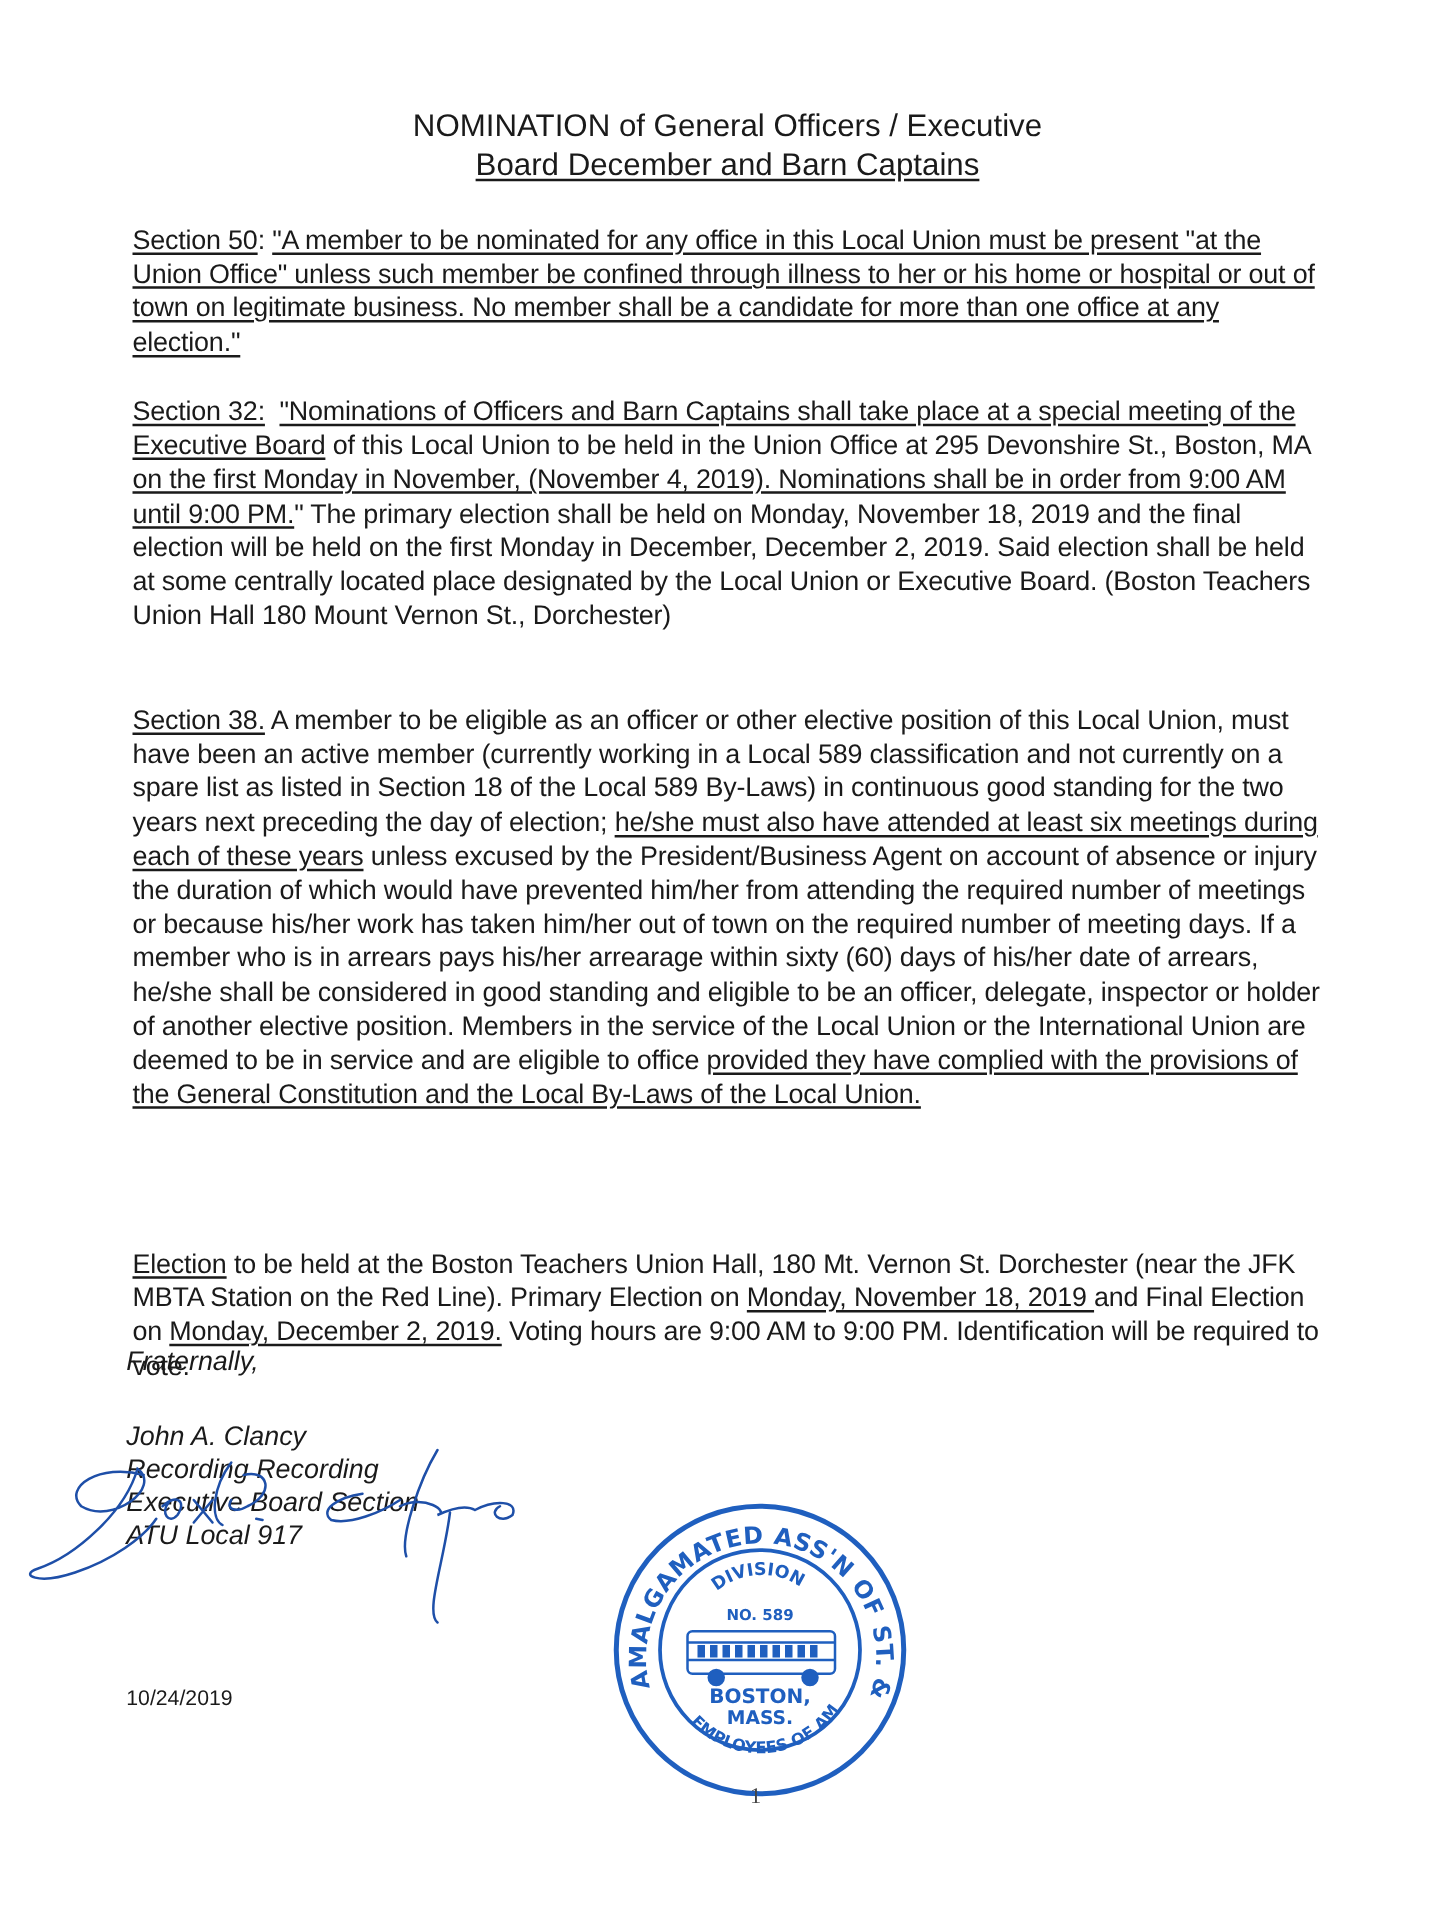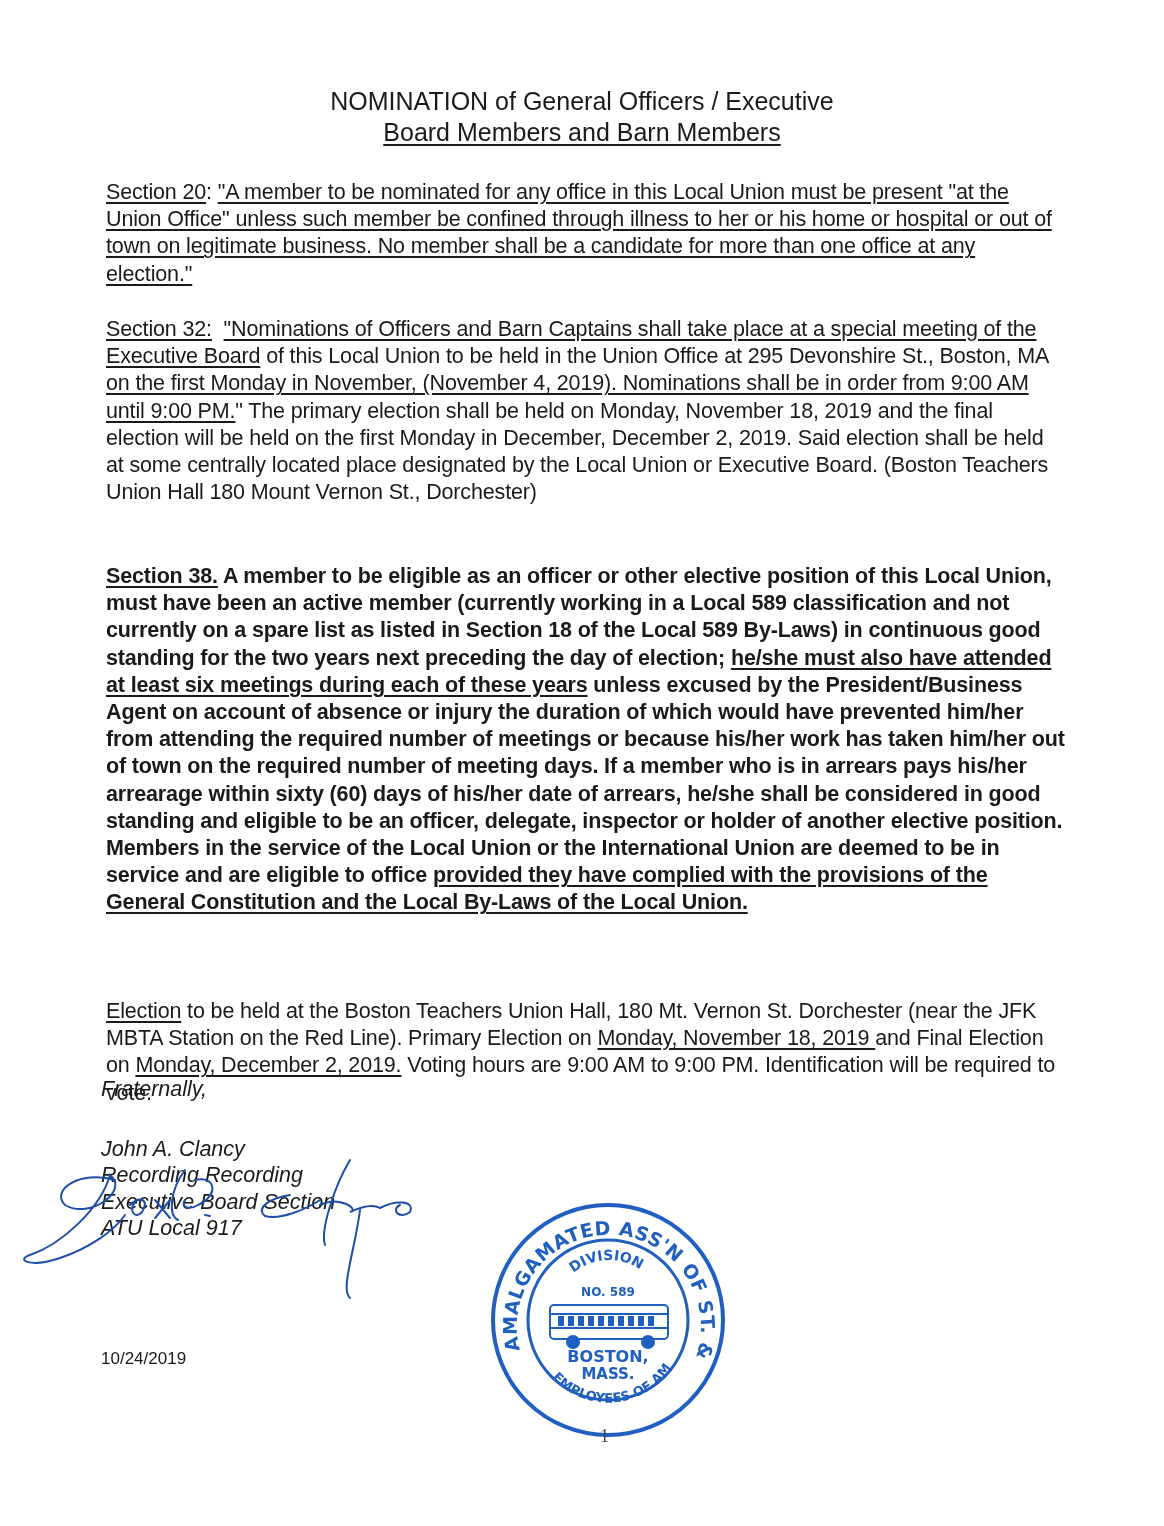--- a/index.html
+++ b/index.html
@@ -6,40 +6,40 @@
   body { width:1164px; height:1526px; position:relative; overflow:hidden;
          font-family:"Liberation Sans", sans-serif; color:#1a1a1a; }
   .title { position:absolute; left:0; width:1164px; text-align:center;
            font-size:25px; line-height:31px; top:86px; }
   .title .l2 { display:inline-block; text-decoration:underline; text-underline-offset:3px; }
   .para { position:absolute; left:106px; width:960px; font-size:21.5px; line-height:27.2px;
           font-family:"Liberation Sans Narrow","Liberation Sans", sans-serif; letter-spacing:-0.15px; }
   .u { text-decoration:underline; text-underline-offset:3px; text-decoration-thickness:1.5px; }
   #p30 { top:179px; }
   #p32 { top:316px; }
-  #p38 { top:563px;font-weight:bold; }
+  #p38 { top:563px; }
   #pel { top:998px; }
   .sig { position:absolute; left:101px; font-size:21.5px; line-height:26.5px; top:1076px;font-style:italic; }
   .sig div { white-space:nowrap; }
   .sig .gap { height:33px; }
   .date { position:absolute; left:101px; top:1349px; font-size:17px; }
   .signature { position:absolute; left:20px; top:1150px; width:420px; height:150px; pointer-events:none; }
   .seal { position:absolute; left:488px; top:1200px; width:240px; height:240px; }
   .pagenum { position:absolute; left:600px; top:1426px; font-family:"Liberation Serif", serif; font-size:18px; color:#444; }
 </style>
 </head>
 <body>
 
 <div class="title">
   <div>NOMINATION of General Officers / Executive</div>
-  <div class="l2">Board Members and Barn Members</div>
+  <div class="l2">Board December and Barn Captains</div>
 </div>
 
 <div class="para" id="p30">
-  <span class="u">Section 20</span><span>: </span><span class="u">"A member to be nominated for any office in this Local Union must be present "at the Union Office" unless such member be confined through illness to her or his home or hospital or out of town on legitimate business. No member shall be a candidate for more than one office at any election."</span>
+  <span class="u">Section 50</span><span>: </span><span class="u">"A member to be nominated for any office in this Local Union must be present "at the Union Office" unless such member be confined through illness to her or his home or hospital or out of town on legitimate business. No member shall be a candidate for more than one office at any election."</span>
 </div>
 
 <div class="para" id="p32">
   <span class="u">Section 32:</span>&nbsp; <span class="u">"Nominations of Officers and Barn Captains shall take place at a special meeting of the Executive Board</span><span> of this Local Union to be held in the Union Office at 295 Devonshire St., Boston, MA </span><span class="u">on the first Monday in November, (November 4, 2019). Nominations shall be in order from 9:00 AM until 9:00 PM.</span><span>"  The primary election shall be held on Monday, November 18, 2019 and the final election will be held on the first Monday in December, December 2, 2019.  Said election shall be held at some centrally located place designated by the Local Union or Executive Board. (Boston Teachers Union Hall 180 Mount Vernon St., Dorchester)</span>
 </div>
 
 <div class="para" id="p38">
   <span class="u">Section 38.</span><span>  A member to be eligible as an officer or other elective position of this Local Union, must have been an active member (currently working in a Local 589 classification and not currently on a spare list as listed in Section 18 of the Local 589 By-Laws) in continuous good standing for the two years next preceding the day of election; </span><span class="u">he/she must also have attended at least six meetings during each of these years</span><span> unless excused by the President/Business Agent on account of absence or injury the duration of which would have prevented him/her from attending the required number of meetings or because his/her work has taken him/her out of town on the required number of meeting days.  If a member who is in arrears pays his/her arrearage within sixty (60) days of his/her date of arrears, he/she shall be considered in good standing and eligible to be an officer, delegate, inspector or holder of another elective position.  Members in the service of the Local Union or the International Union are deemed to be in service and are eligible to office </span><span class="u">provided they have complied with the provisions of the General Constitution and the Local By-Laws of the Local Union.</span>
 </div>
 

